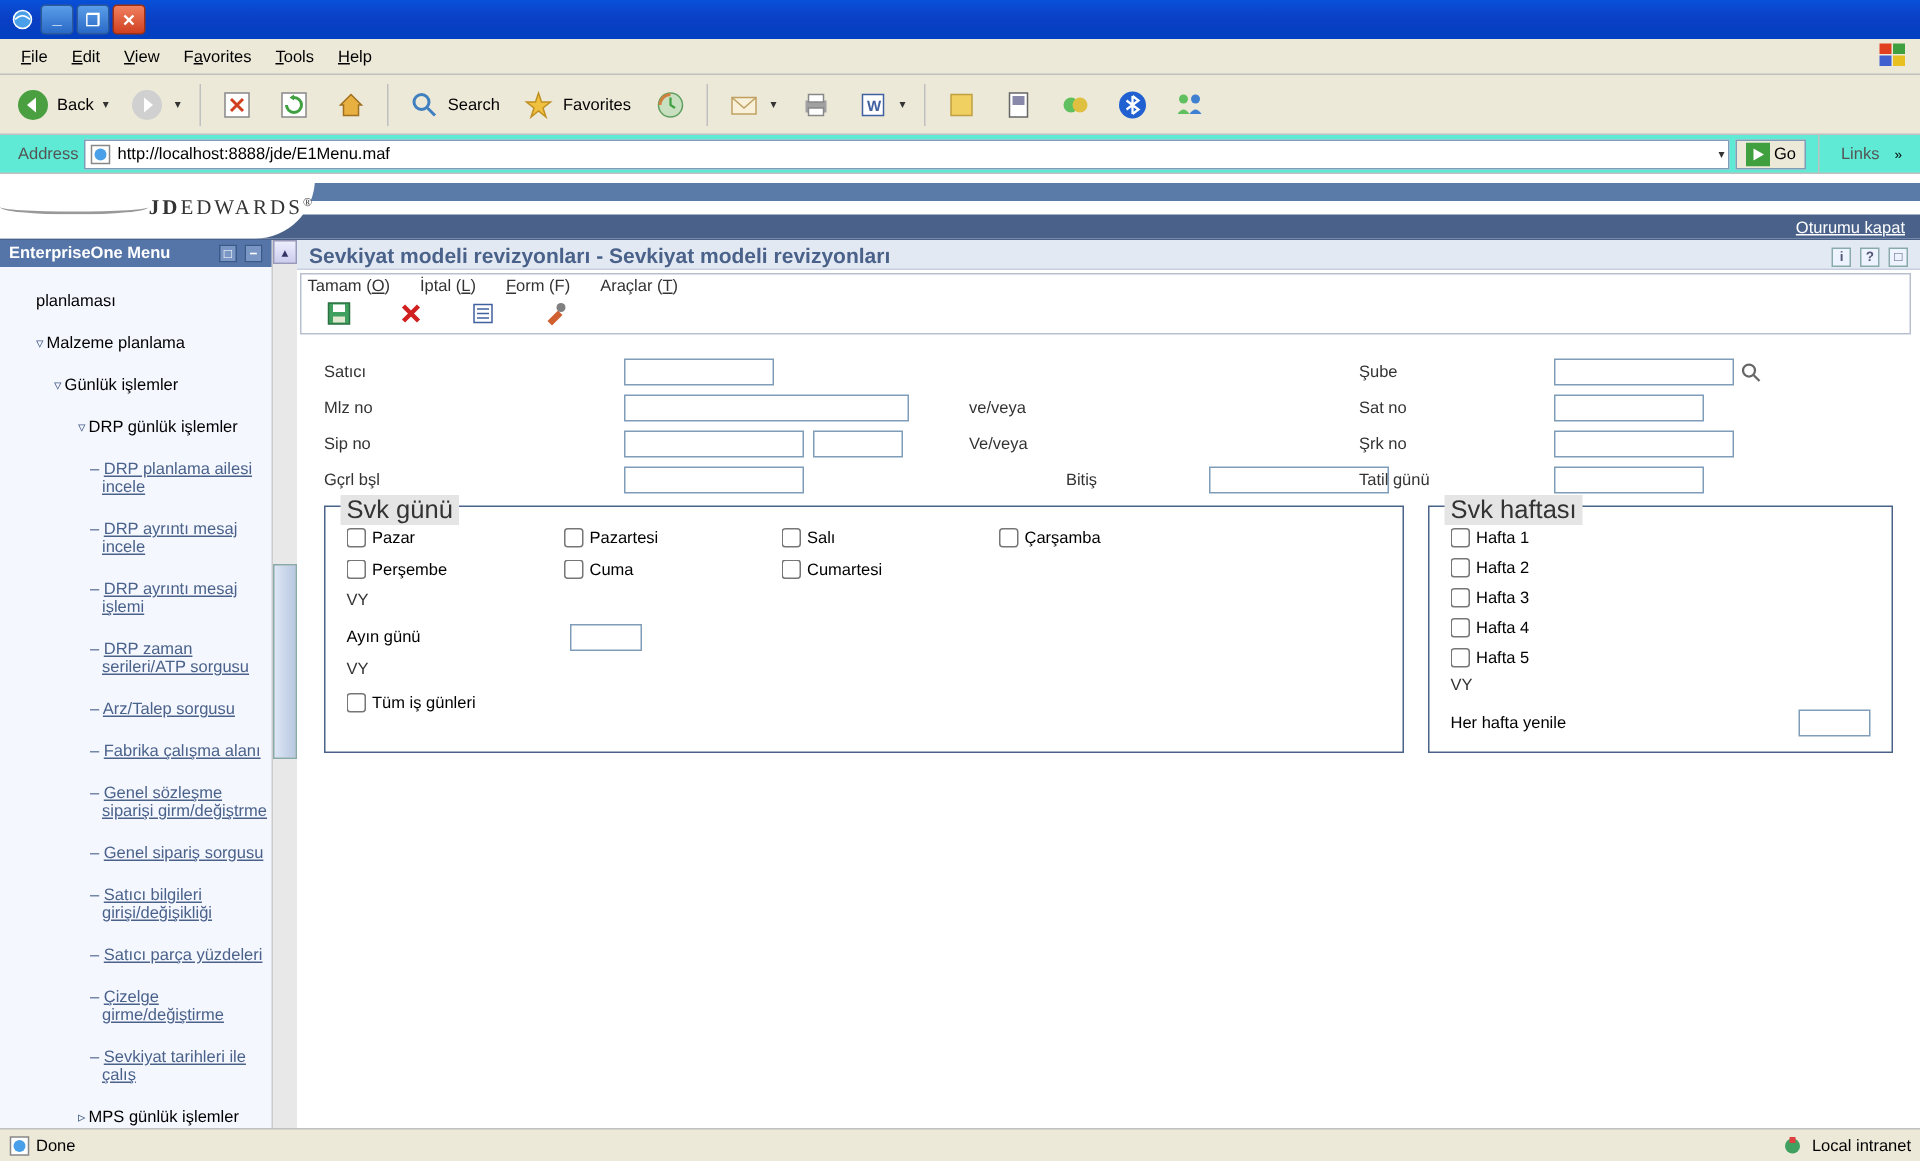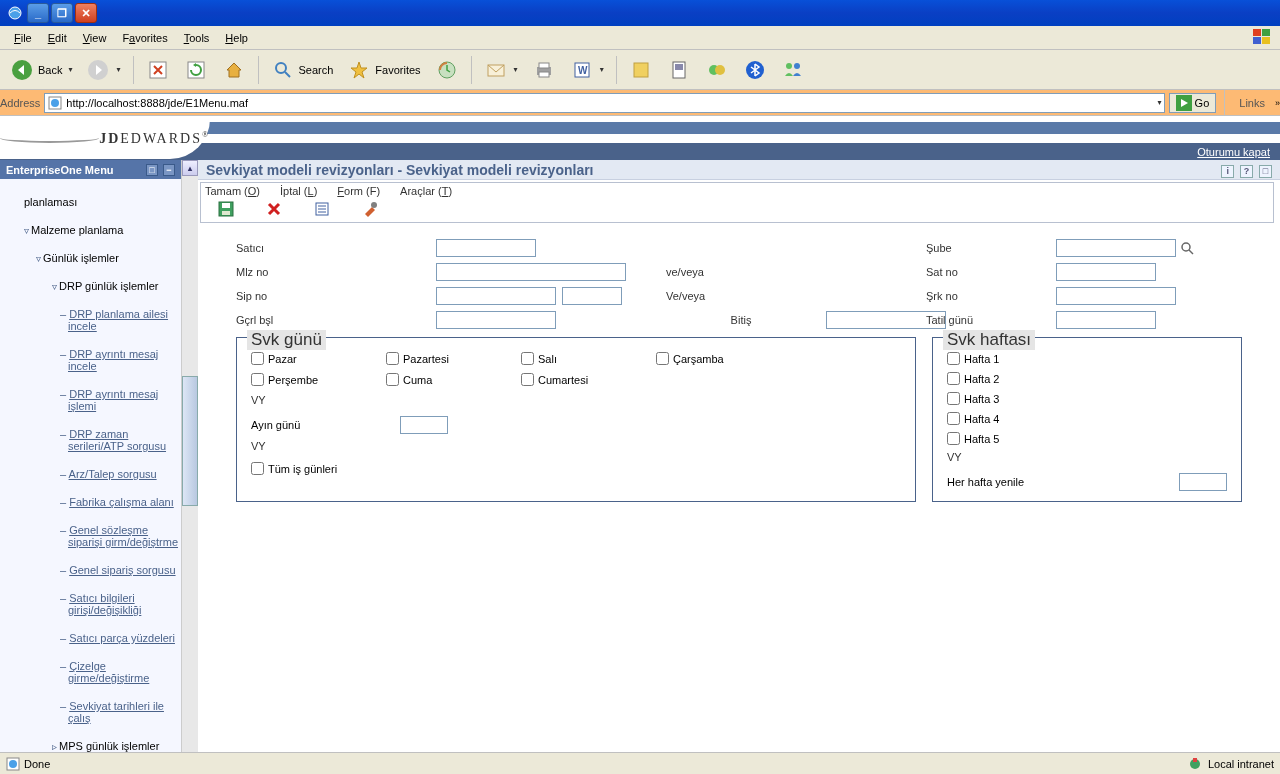--- a/index.html
+++ b/index.html
@@ -21,21 +21,21 @@
 .menubar .winflag { position: absolute; right: 8px; top: 2px; width: 20px; height: 18px; }
 
 
 .toolbar { background: #ece9d8; height: 40px; display: flex; align-items: center; padding: 0 4px; border-bottom: 1px solid #c0c0c0; gap: 2px; }
 .tb-btn { display: inline-flex; align-items: center; gap: 4px; padding: 3px 5px; border: 1px solid transparent; border-radius: 3px; cursor: default; }
 .tb-sep { width: 1px; height: 28px; background: #c0c0c0; margin: 0 4px; }
 .tb-icon { width: 24px; height: 24px; display: inline-flex; align-items: center; justify-content: center; }
 .tb-dd { font-size: 8px; color: #333; margin-left: 2px; }
 
 
-.addrbar { background: #fdba74; height: 26px; display: flex; align-items: center; padding: 0 0; border-bottom: 1px solid #c0c0c0; gap: 4px; }
+.addrbar { background: #5eead4; height: 26px; display: flex; align-items: center; padding: 0 12px; border-bottom: 1px solid #c0c0c0; gap: 4px; }
 .addrbar .label { color: #555; }
 .addrbar .addr-input { flex: 1; display: flex; align-items: center; background: #fff; border: 1px solid #7f9db9; height: 20px; padding: 0 2px; }
 .addrbar .addr-input input { flex: 1; border: none; outline: none; font-size: 11px; padding: 0 3px; }
 .addrbar .go-btn { display: flex; align-items: center; gap: 3px; padding: 1px 6px; border: 1px solid #7f9db9; background: #ece9d8; height: 20px; }
 .addrbar .links-lbl { padding: 0 6px; color: #555; }
 
 
 .app-header { height: 44px; background: #fff; border-bottom: 1px solid #4a628a; display: flex; align-items: stretch; position: relative; }
 .app-header .logo-area { width: 210px; display: flex; flex-direction: row; align-items: center; justify-content: center; }
 .app-header .logo-area .swoosh { width: 100px; height: 10px; border-bottom: 2px solid #999; border-radius: 50%; }
@@ -74,21 +74,21 @@
 
 .content { flex: 1; display: flex; flex-direction: column; }
 .content .page-title { background: #e3e9f3; height: 20px; padding: 2px 8px; color: #4a628a; font-size: 14px; font-weight: bold; display: flex; align-items: center; justify-content: space-between; border-bottom: 1px solid #c8d0e0; }
 .content .page-title .title-icons span { display: inline-block; width: 13px; height: 13px; border: 1px solid #8aa; background: #eef4ff; margin-left: 2px; font-size: 9px; text-align: center; line-height: 11px; color: #557; }
 .content .action-bar { border: 1px solid #b8c0d0; margin: 2px 6px 0 2px; padding: 2px 4px 4px 4px; }
 .content .action-text { display: flex; gap: 20px; font-size: 11px; color: #333; }
 .content .action-text span u { text-decoration: underline; }
 .content .action-icons { display: flex; gap: 30px; padding: 3px 0 0 12px; }
 .content .action-icons .ai { width: 18px; height: 18px; display: inline-flex; align-items: center; justify-content: center; }
 
-.form-area { padding: 16px 38px; }
+.form-area { padding: 16px 18px; }
 .form-row { display: flex; align-items: center; margin-bottom: 6px; }
 .form-row .col1 { width: 200px; }
 .form-row .col2 { width: 220px; display: flex; gap: 6px; }
 .form-row .col3 { width: 160px; padding-left: 10px; }
 .form-row .col4 { width: 110px; padding-left: 10px; }
 .form-row .col5 { width: 130px; }
 .form-row .col6 { display: flex; align-items: center; gap: 4px; }
 .form-row label { color: #333; }
 input.txt { border: 1px solid #7f9db9; height: 18px; padding: 0 2px; font-size: 11px; }
 .w100 { width: 100px; }
@@ -96,21 +96,21 @@
 .w60 { width: 60px; }
 .w190 { width: 190px; }
 .w50 { width: 48px; }
 .mag { width: 14px; height: 14px; display: inline-flex; align-items: center; justify-content: center; }
 
 .groups { display: flex; gap: 16px; margin-top: 8px; }
 .gbox { border: 1px solid #4a628a; position: relative; padding: 14px 14px 10px 14px; }
 .gbox .legend { position: absolute; top: -8px; left: 10px; background: #e5e5e5; padding: 0 4px; font-size: 17px; color: #333; }
 .g1 { flex: 1; min-width: 590px; }
 .g2 { width: 310px; }
-.cb-row { display: flex; gap: 0; margin-bottom: 8px; align-items: flex-end; }
+.cb-row { display: flex; gap: 10px; margin-bottom: 8px; align-items: flex-end; }
 .cb-item { display: flex; align-items: center; gap: 4px; width: 135px; }
 .cb-item.wide { width: 140px; }
 input[type=checkbox] { width: 13px; height: 13px; }
 .vy { margin: 6px 0 10px 0; color: #333; }
 .inline-field { display: flex; align-items: center; gap: 16px; }
 
 
 .statusbar { position: absolute; left: 0; right: 0; bottom: 0; height: 22px; background: #ece9d8; border-top: 1px solid #c0c0c0; display: flex; align-items: center; padding: 0 6px; justify-content: space-between; }
 .statusbar .right { display: flex; align-items: center; gap: 6px; }
 .statusbar .zone-icon { width: 14px; height: 14px; }

